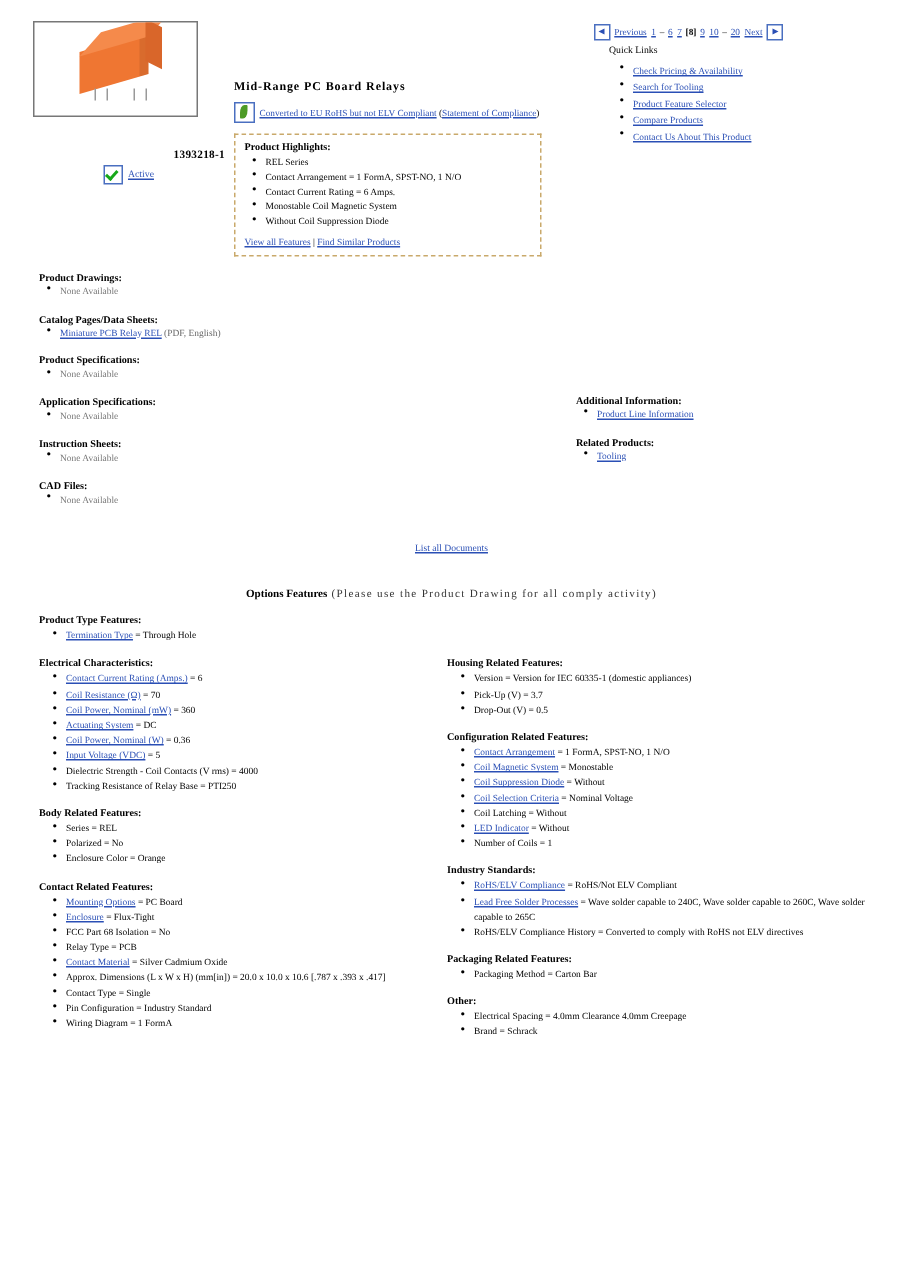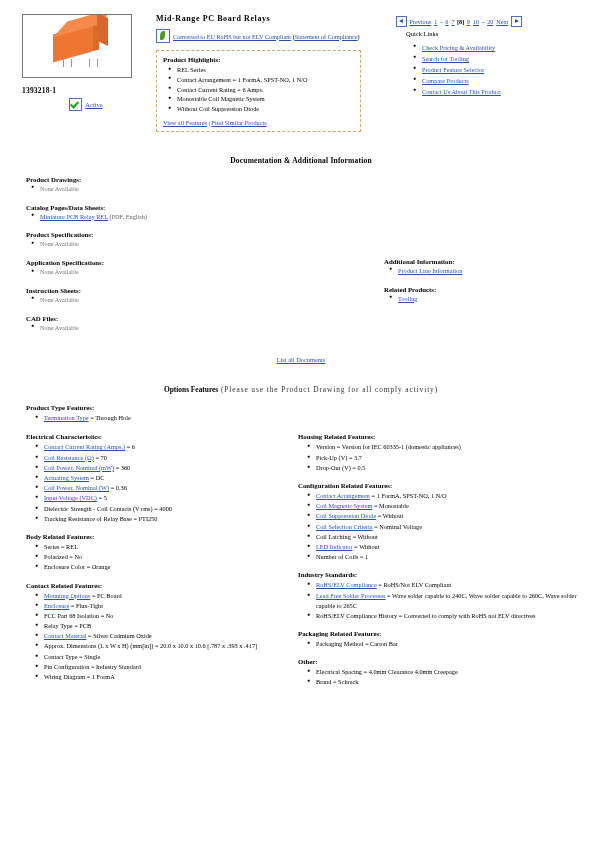--- a/index.html
+++ b/index.html
@@ -87,24 +87,24 @@
     transform: skewY(38deg);
   }
   .pin {
     position: absolute;
     width: 1px;
     height: 8px;
     background: #999;
     bottom: 10px;
   }
   .prod-id {
-    text-align: left;
+    text-align: right;
     font-weight: bold;
     font-size: 7.5px;
-    margin-top: 8px;
+    margin-top: 20px;
     letter-spacing: 0.2px;
   }
   .status-row {
     display: flex;
     align-items: center;
     justify-content: center;
     gap: 3px;
     margin-top: 3px;
   }
   .check-icon {
@@ -125,20 +125,21 @@
     border: solid #17a81a;
     border-width: 0 2px 2px 0;
     transform: rotate(42deg);
   }
   .status-link { font-size: 6.5px; }
 
   .info-col {
     flex: 0 0 232px;
     width: 232px;
     padding-left: 6px;
+    margin-top: 39px;
   }
   .subtitle {
     font-weight: bold;
     font-size: 8px;
     letter-spacing: 0.6px;
     margin-bottom: 6px;
   }
   .rohs-row {
     display: flex;
     align-items: center;
@@ -394,21 +395,20 @@
       <ul class="qlinks">
         <li><a href="#">Check Pricing &amp; Availability</a></li>
         <li><a href="#">Search for Tooling</a></li>
         <li><a href="#">Product Feature Selector</a></li>
         <li><a href="#">Compare Products</a></li>
         <li><a href="#">Contact Us About This Product</a></li>
       </ul>
     </div>
   </div>
 
-  <div class="doc-head">Documentation &amp; Additional Information</div>
 
   <div class="doc-wrap">
     <div class="doc-left">
         <div class="grp">
           <div class="grp-title">Product Drawings:</div>
           <ul class="bul">
             <li><span class="none">None Available</span></li>
           </ul>
         </div>
         <div class="grp">

